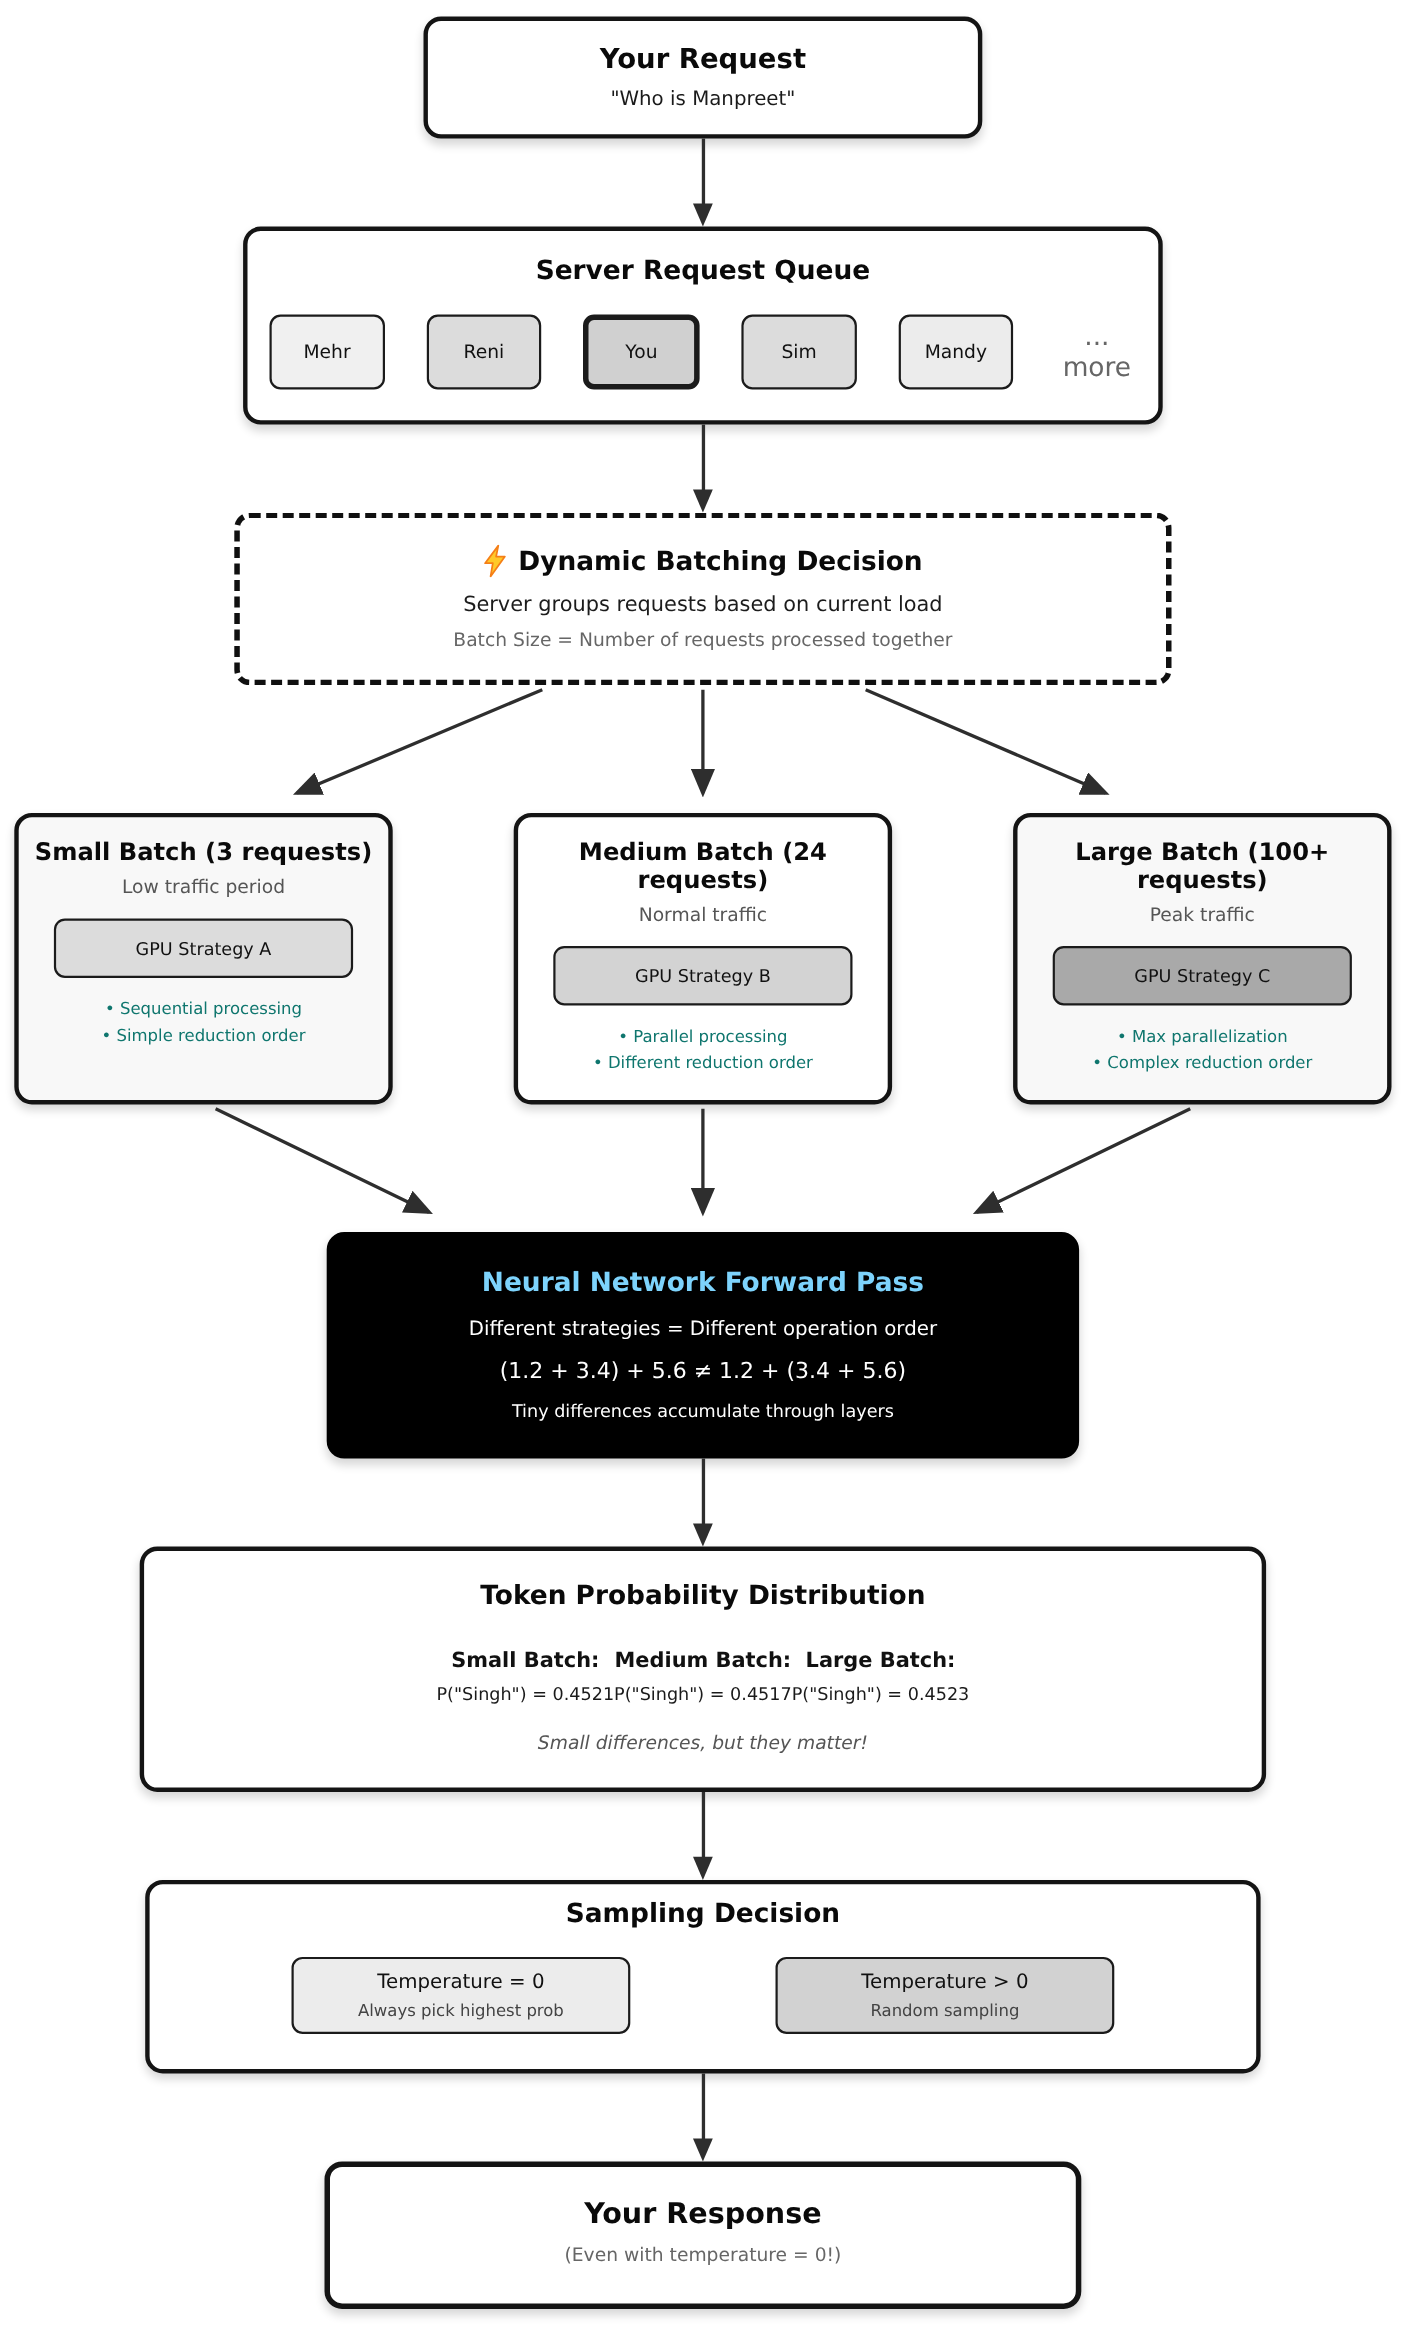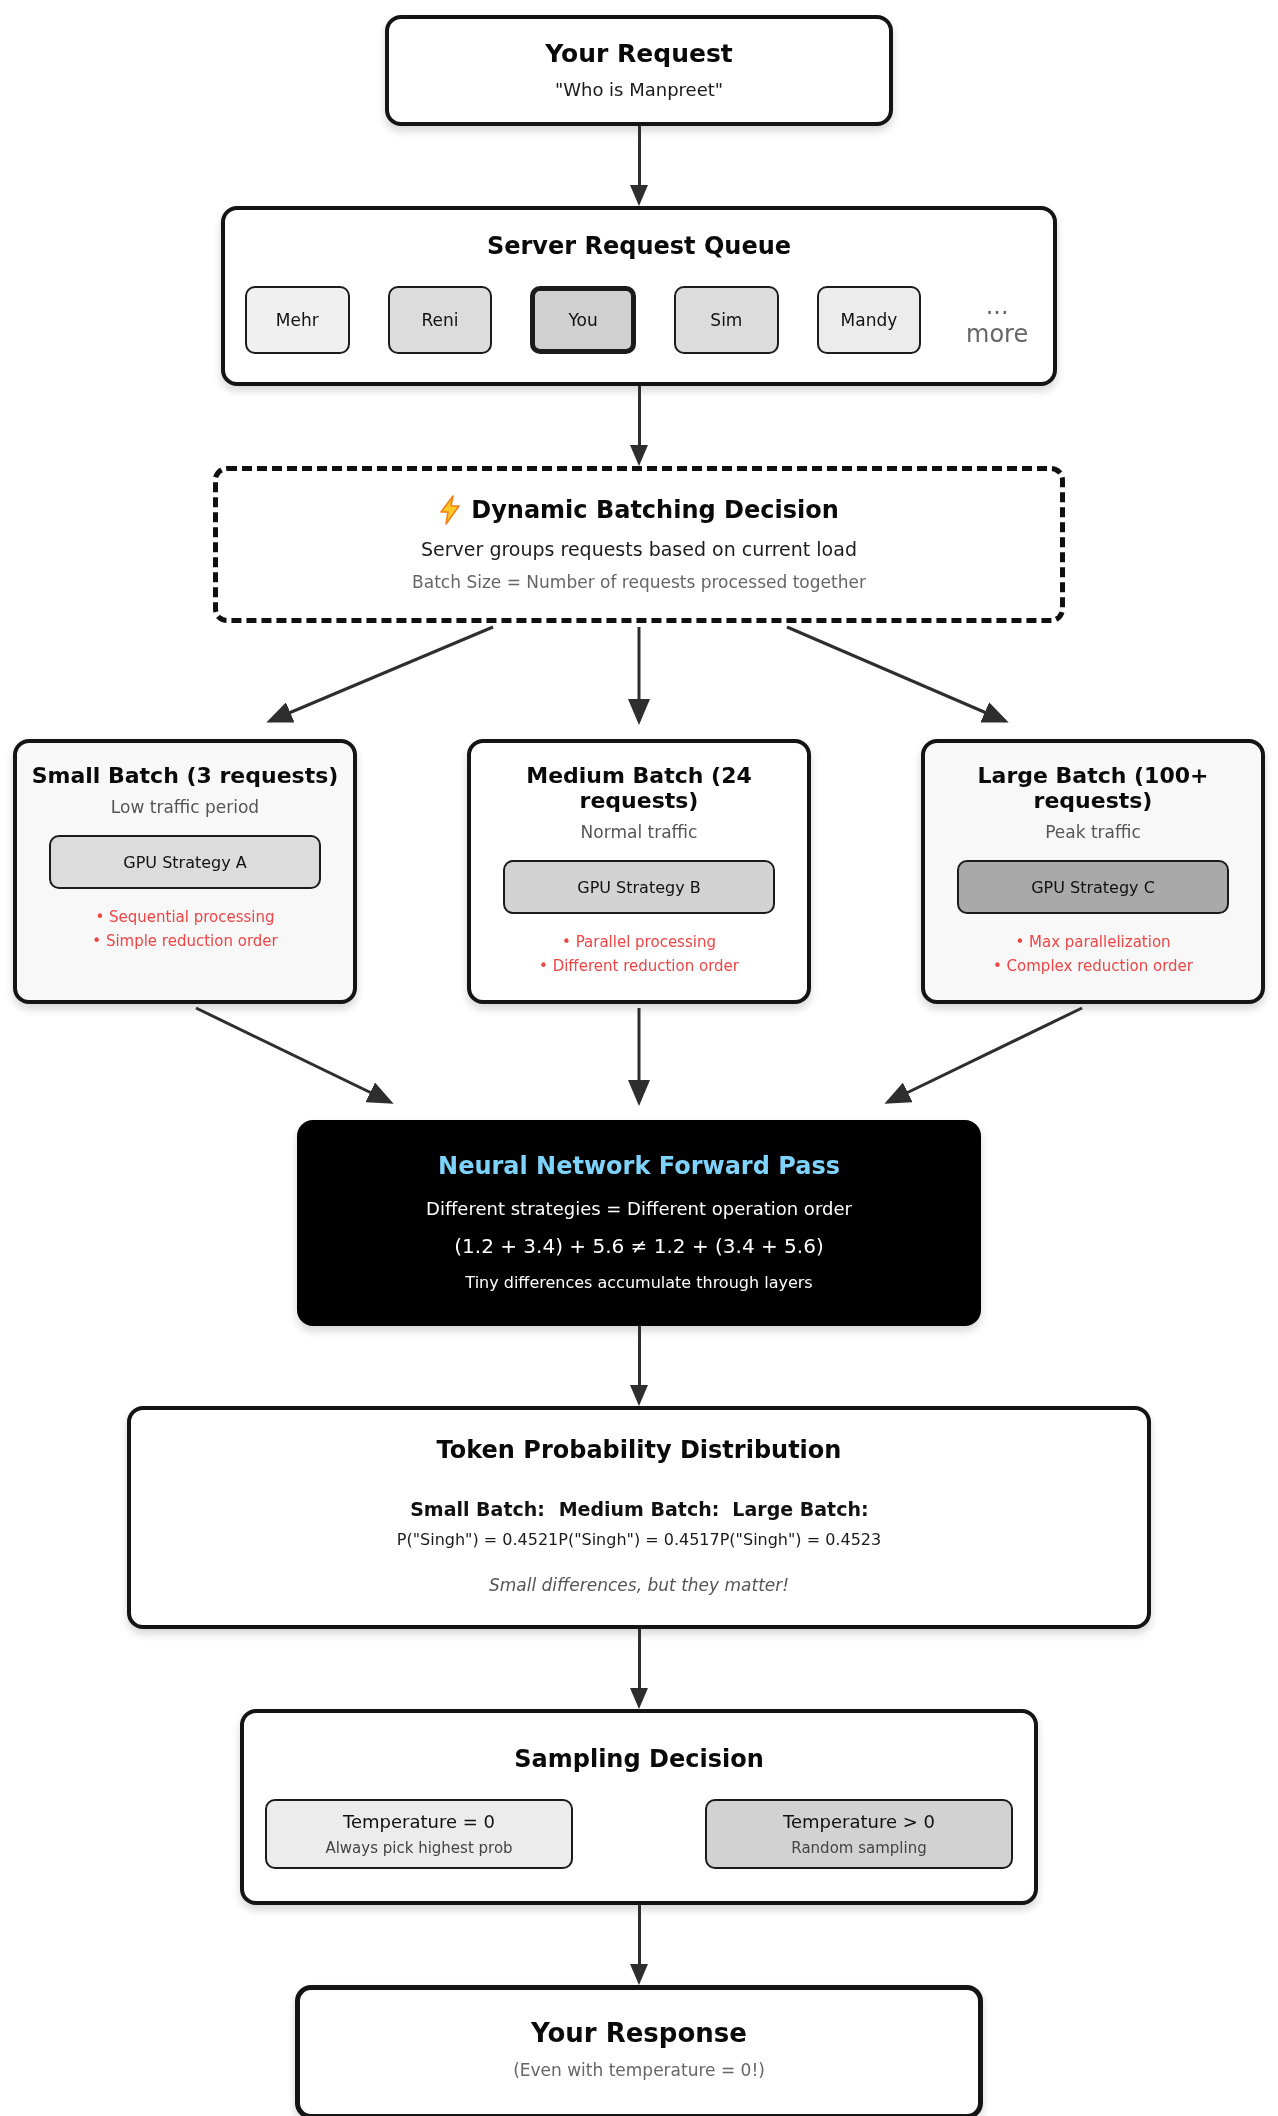--- a/index.html
+++ b/index.html
@@ -63,38 +63,38 @@
   .batch-sub{font-size:17px;color:#555;margin-top:9px;}
   .strategy-chip{
     margin:18px auto 0;width:272px;height:54px;
     border:2px solid #1b1b1b;border-radius:10px;
     display:flex;align-items:center;justify-content:center;font-size:16px;color:#111;
     box-sizing:border-box;
   }
   .strat-a{background:#dcdcdc;}
   .strat-b{background:#d3d3d3;}
   .strat-c{background:#a9a9a9;}
-  .bullets{margin-top:16px;font-size:15px;color:#ef4444;line-height:1.6;}
+  .bullets{margin-top:16px;font-size:15px;color:#0f766e;line-height:1.6;}
 
   
   .black-box{width:684px;background:#000;border-color:#000;color:#fff;padding:28px 16px 30px;}
   .black-box .box-title{color:#7dd3fc;font-size:24px;}
   .bb-line1{font-size:18px;margin-top:18px;}
   .bb-line2{font-size:20px;margin-top:15px;}
   .bb-line3{font-size:16px;margin-top:15px;}
 
   
   .token-box{width:1024px;padding:26px 20px 30px;}
   .token-cols{display:flex;justify-content:center;margin-top:34px;}
   .token-col .col-head{font-weight:bold;font-size:19px;}
   .token-col .col-val{font-size:16px;margin-top:10px;color:#1a1a1a;}
   .token-note{font-style:italic;font-size:17px;color:#555;margin-top:26px;}
 
   
-  .sampling-box{width:798px;padding:32px 20px 32px;}
+  .sampling-box{width:1014px;padding:12px 20px 32px;}
   .option-row{display:flex;justify-content:center;gap:132px;margin-top:26px;}
   .option-chip{
     width:308px;height:70px;border:2px solid #1b1b1b;border-radius:10px;
     display:flex;flex-direction:column;align-items:center;justify-content:center;
     box-sizing:border-box;
   }
   .opt-left{background:#ececec;}
   .opt-right{background:#d2d2d2;}
   .opt-title{font-size:18px;color:#111;}
   .opt-sub{font-size:15px;color:#444;margin-top:7px;}

